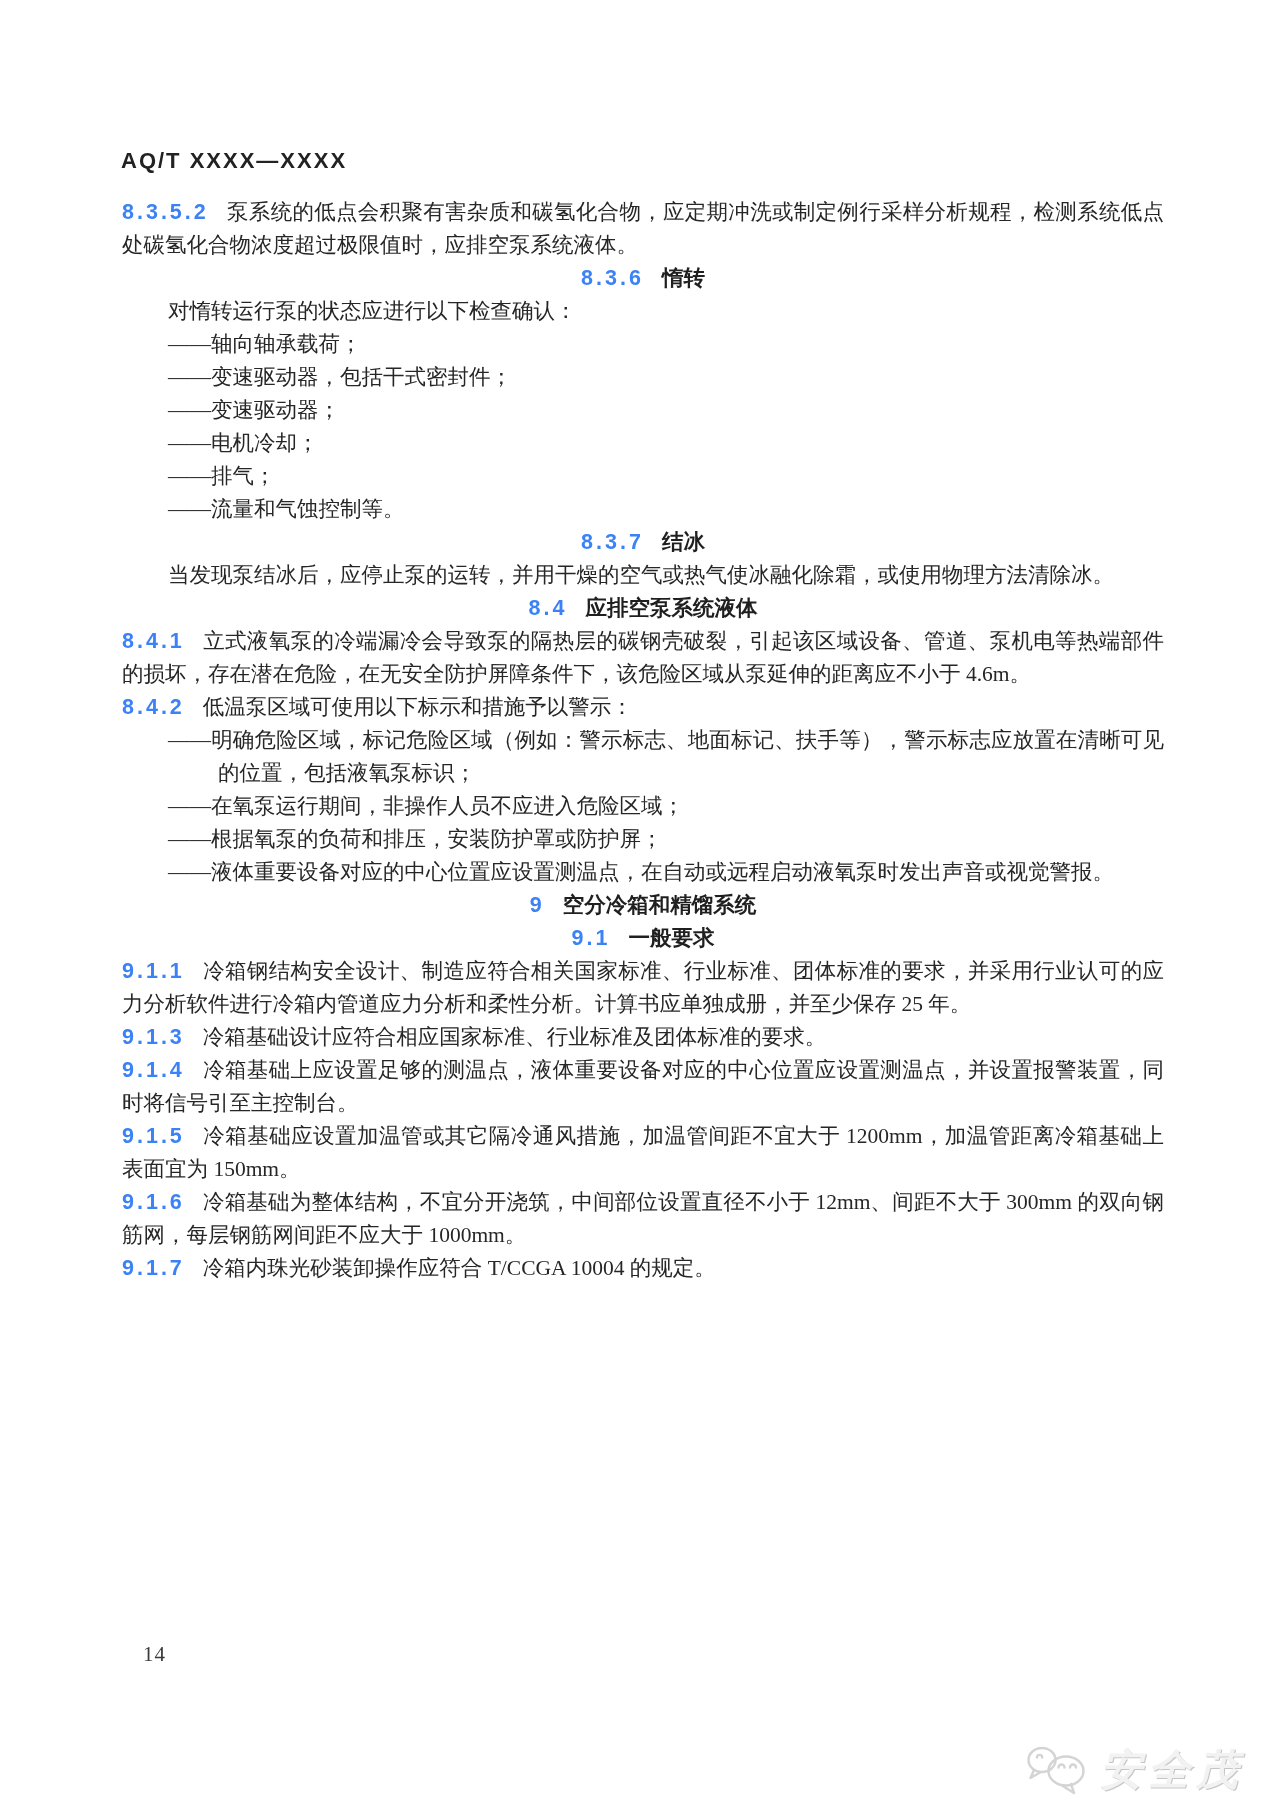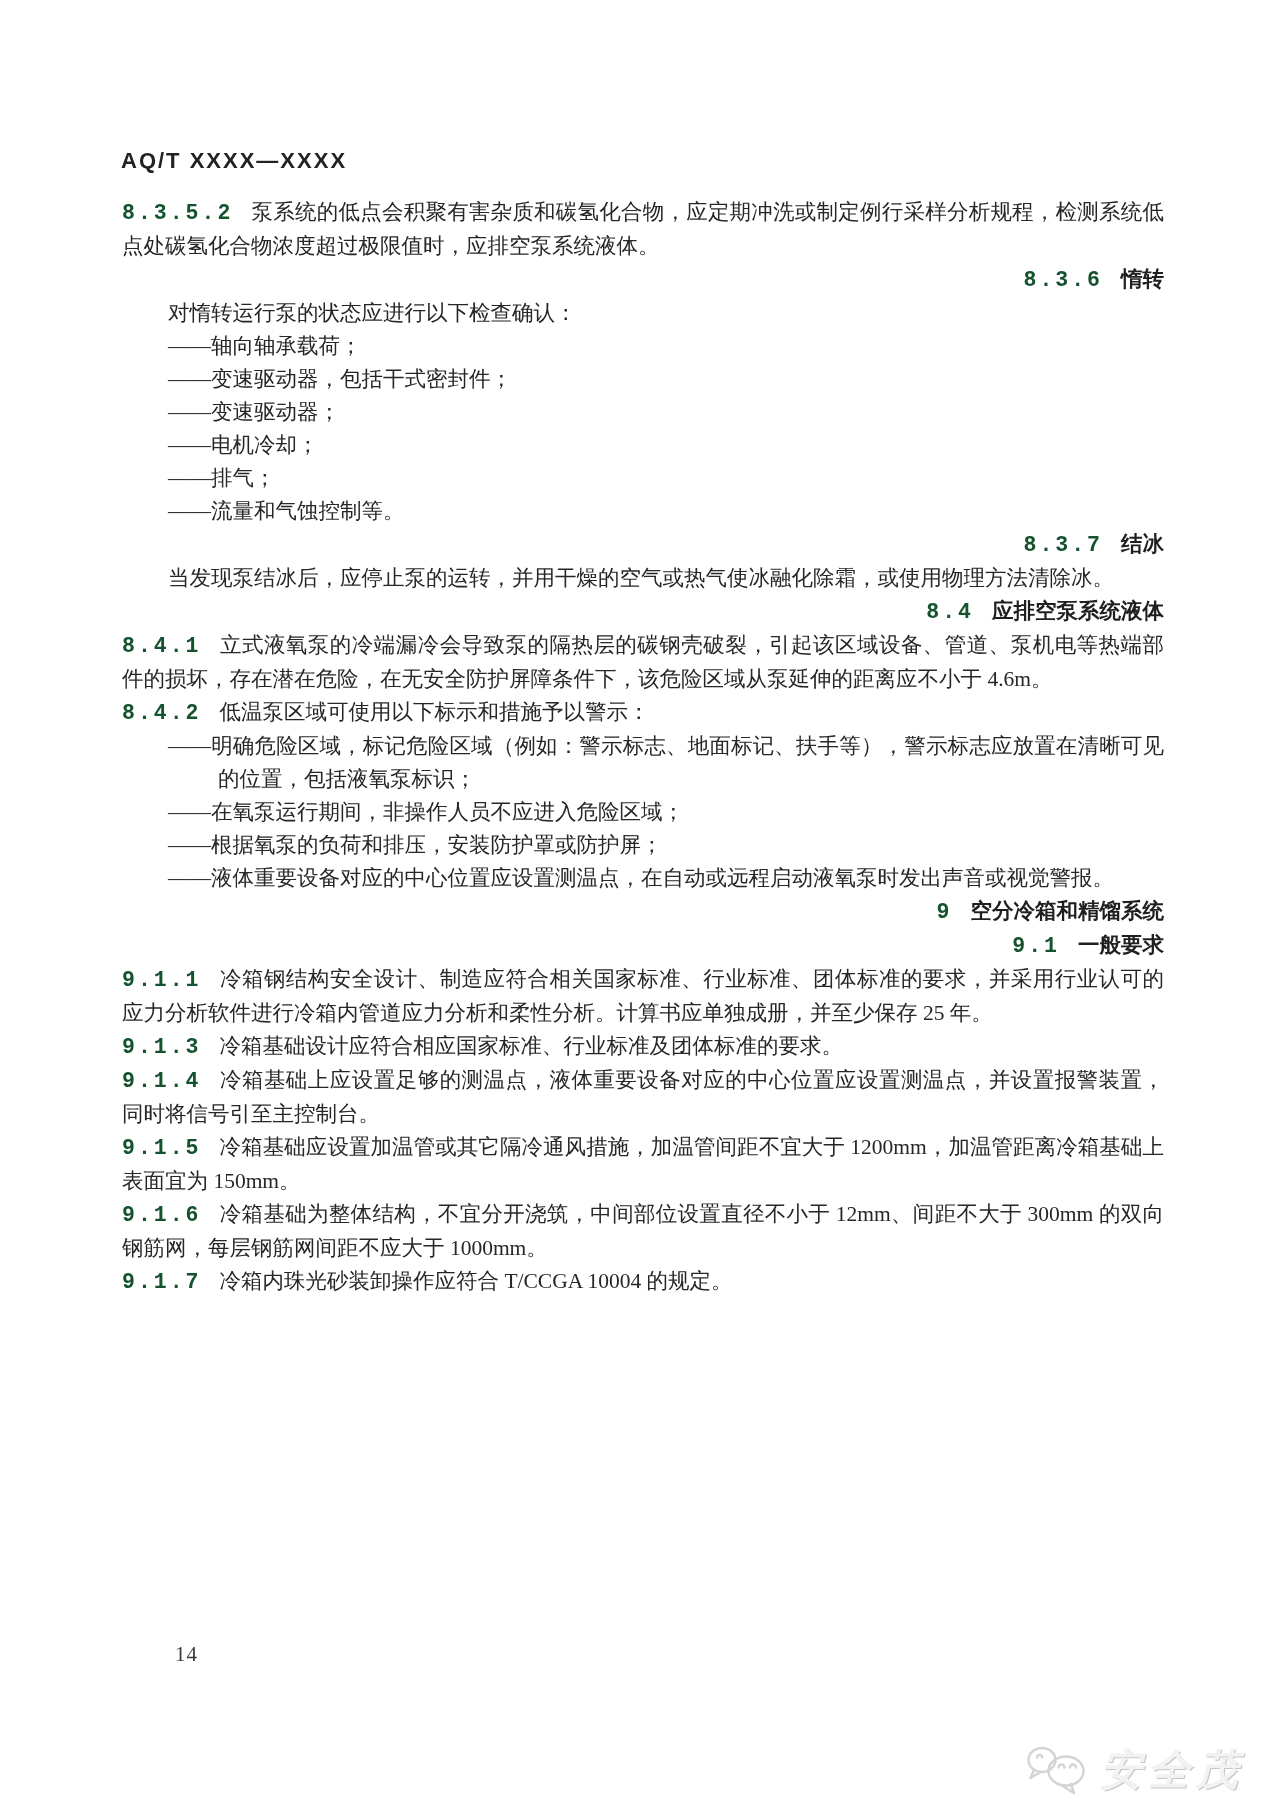--- a/index.html
+++ b/index.html
@@ -13,36 +13,36 @@
     font-family:"Liberation Sans","DejaVu Sans",sans-serif;
     font-weight:bold; font-size:22px; letter-spacing:2px; color:#222;
   }
   .doc-body {
     position:absolute; top:196px; left:122px; width:1042px;
     font-size:21.5px; line-height:33px; text-align:justify;
   }
   .doc-body > div { margin:0; }
   .clause { margin:6px 0; }
   .clause .label, .h1 .label, .h2 .label, .h3 .label {
-    font-family:Liberation Mono, monospace;
-    font-weight:bold; letter-spacing:3px; margin-right:18px; color:#14532d;
+    font-family:Liberation Sans, sans-serif;
+    font-weight:bold; letter-spacing:3px; margin-right:18px; color:#3b82f6;
   }
   .h1, .h2, .h3 {
     font-family:"Liberation Sans","DejaVu Sans",sans-serif;
-    font-weight:bold; color:#1f1f1f; text-align:right;
+    font-weight:bold; color:#1f1f1f; text-align:center;
   }
   .h3 { margin:22px 0 10px; }
   .h2 { margin:24px 0 12px; }
   .h1 { margin:36px 0 14px; }
   .para { text-indent:46px; margin:2px 0; }
   .dash { padding-left:96px; text-indent:-50px; }
   .page-number {
     position:absolute; top:1642px; left:143px;
     font-family:"Liberation Serif","DejaVu Serif",serif;
-    font-size:21px; color:#3a3a3a; letter-spacing:1px;margin-left:32px;
+    font-size:21px; color:#3a3a3a; letter-spacing:1px;
   }
   .watermark {
     position:absolute; top:1742px; right:36px;
     display:flex; align-items:center; gap:10px;
     user-select:none;
   }
   .watermark .wm-text {
     font-family:"Liberation Sans","DejaVu Sans",sans-serif;
     font-size:42px; font-weight:bold; letter-spacing:6px;
     color:#f2f2f2;

